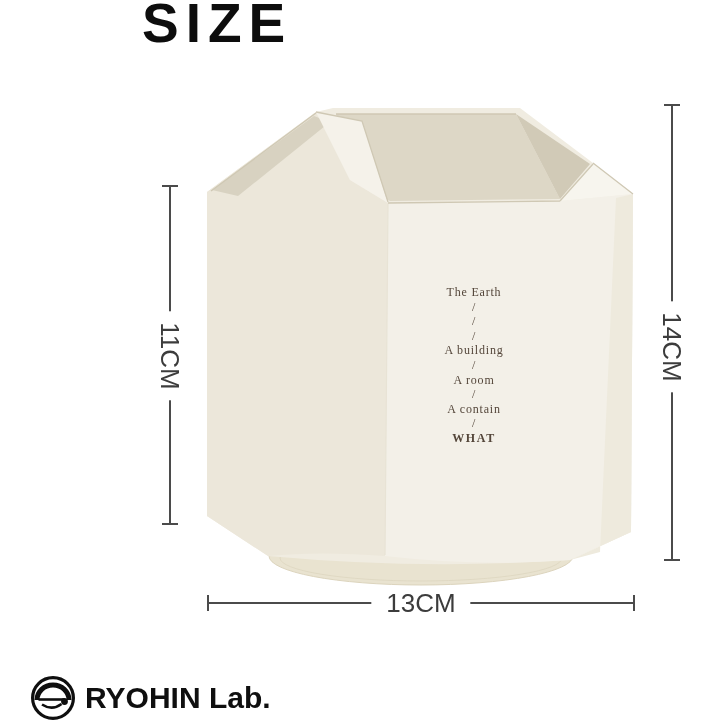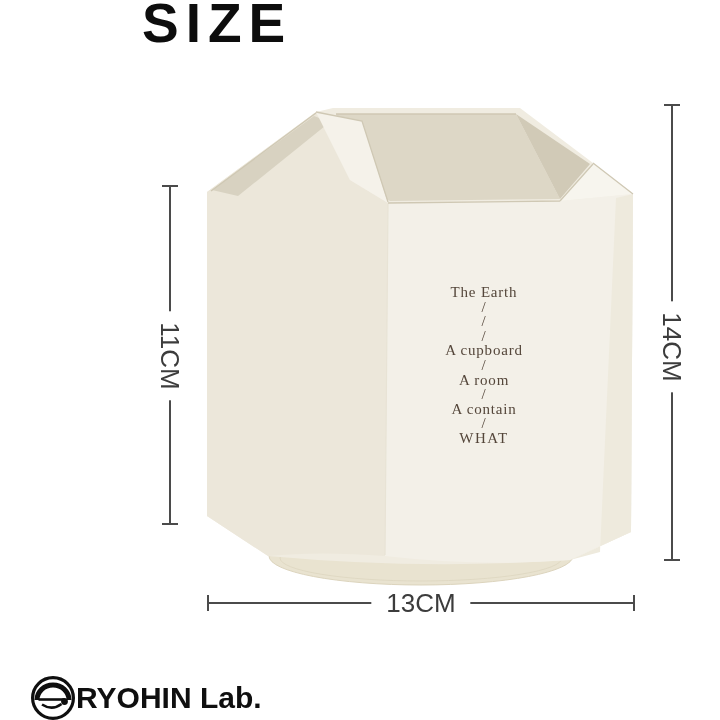--- a/index.html
+++ b/index.html
@@ -14,43 +14,43 @@
   .size-title{
     position:absolute;left:142px;top:-4px;margin:0;
     font-size:55px;line-height:1;font-weight:bold;
     letter-spacing:7px;color:var(--title-text,#0d0d0d);
     font-family:"Liberation Sans",sans-serif;
   }
   
   .product-svg{position:absolute;left:0;top:0;width:720px;height:720px;}
   
   .poem{
-    position:absolute;left:404px;top:285px;width:160px;
+    position:absolute;left:394px;top:285px;width:160px;
     text-align:center;
     font-family:"Liberation Serif",serif;
-    font-size:15px;line-height:14.6px;letter-spacing:0.8px;
+    font-size:12px;line-height:14.6px;letter-spacing:0.8px;
     color:var(--poem-text,#54463a);
   }
   .poem span{display:block;}
-  .poem .what{font-weight:normal;letter-spacing:1.6px;}
+  .poem .what{font-weight:bold;letter-spacing:1.6px;}
   
   .dim-seg{position:absolute;background:var(--dim-line,#4b4b4b);}
   .dim-label{
     position:absolute;
     font-size:26px;color:var(--dim-text,#3c3c3c);
     background:var(--background,#fff);
     white-space:nowrap;line-height:1.1;
     font-family:"Liberation Sans",sans-serif;
   }
   .dim-label.vert{transform:translate(-50%,-50%) rotate(90deg);padding:0 11px;}
   .dim-label.horiz{transform:translate(-50%,-50%);padding:0 15px;}
   
   .brand{
     position:absolute;left:30px;top:675px;height:46px;
-    display:flex;align-items:center;
+    display:flex;align-items:center;gap:9px;
   }
   .brand-name{
     font-size:30px;font-weight:bold;color:var(--brand-text,#0f0f0f);
     letter-spacing:0px;line-height:1;
     font-family:"Liberation Sans",sans-serif;
   }
 </style>
 </head>
 <body>
 
@@ -83,21 +83,21 @@
 
     <path d="M211,191 L316,113 M316,112 L362,121 L388,202 M336,114 L516,114 M388,203 L560,201 M560,201 L593,164 M593,163 L633,194" style="fill:none;stroke:var(--edge-line);stroke-width:1.3"></path>
     <path d="M388,204 L385,555" style="fill:none;stroke:var(--facet-line);stroke-width:1.2"></path>
   </svg>
 
   <div class="poem">
     <span>The Earth</span>
     <span>/</span>
     <span>/</span>
     <span>/</span>
-    <span>A cupboard</span>
+    <span>A building</span>
     <span>/</span>
     <span>A room</span>
     <span>/</span>
     <span>A contain</span>
     <span>/</span>
     <span class="what">WHAT</span>
   </div>
 
   <div>
     <div class="dim-seg" style="left:169px;top:186px;width:2px;height:339px;"></div>

